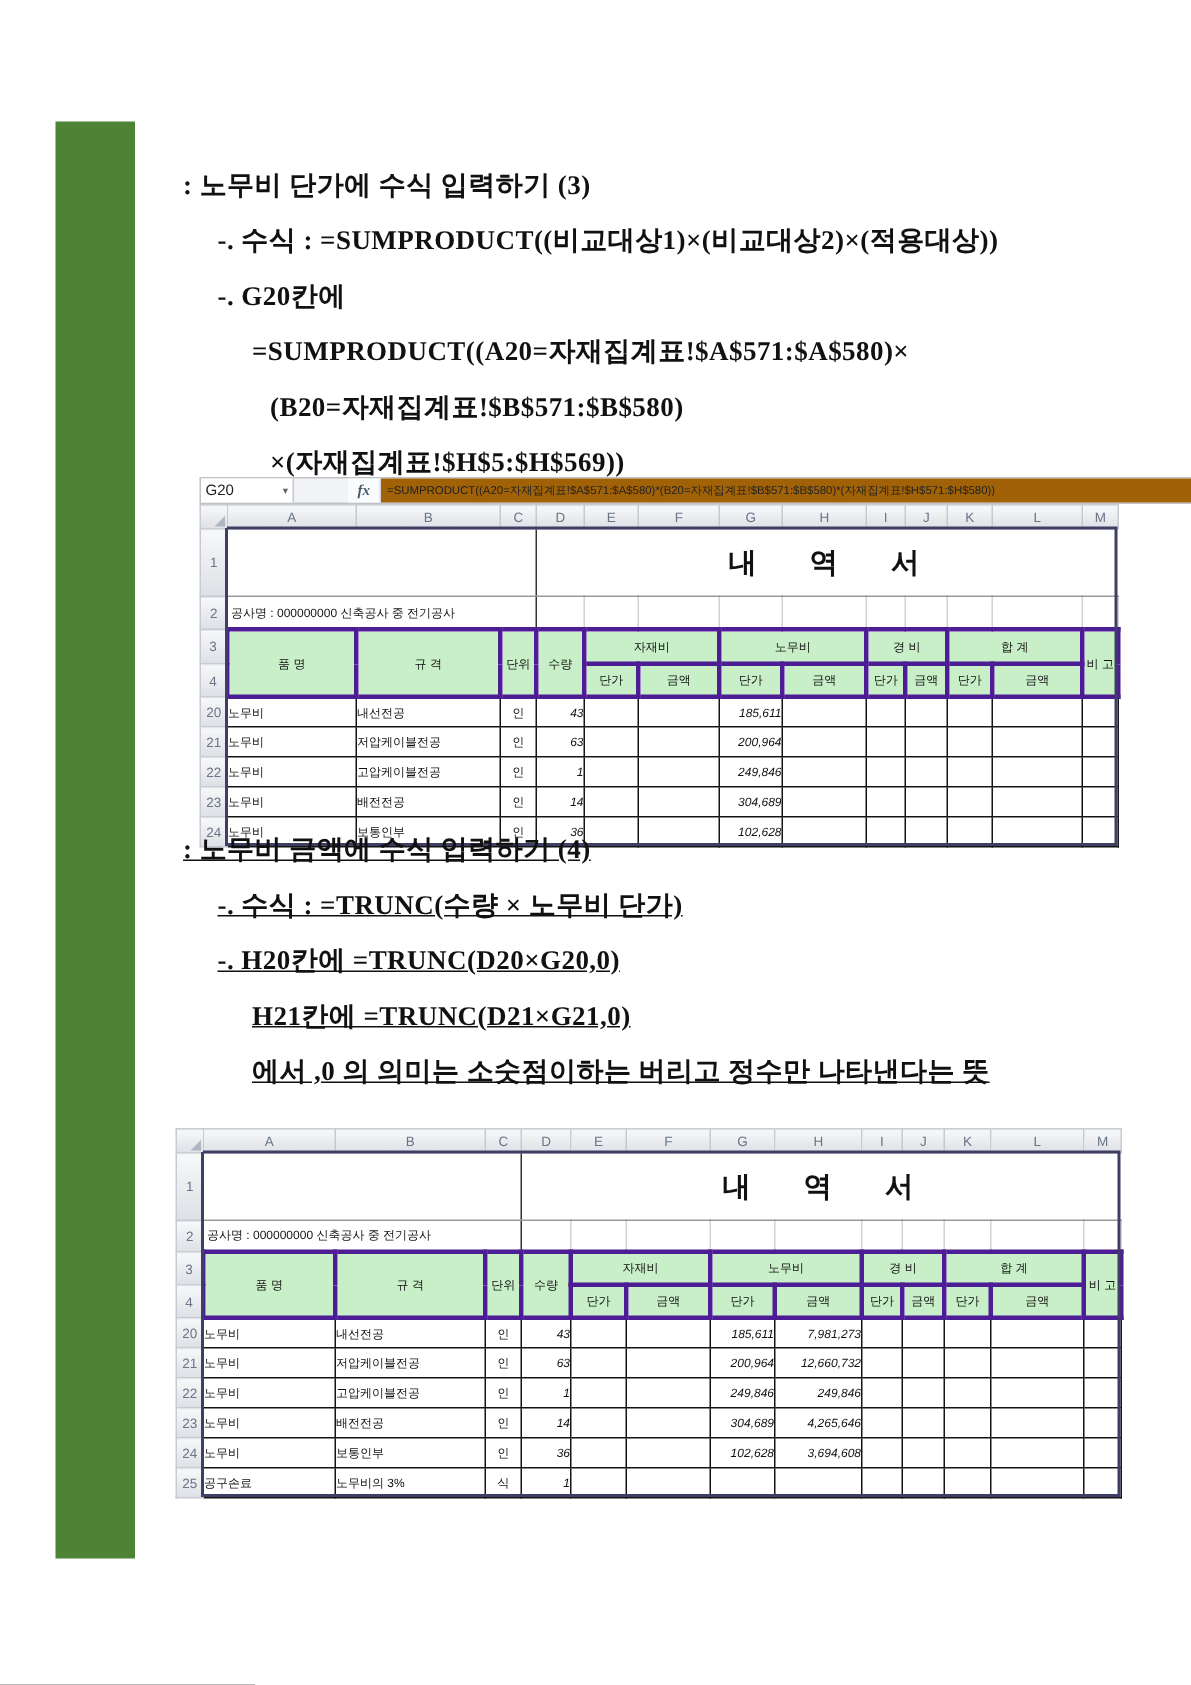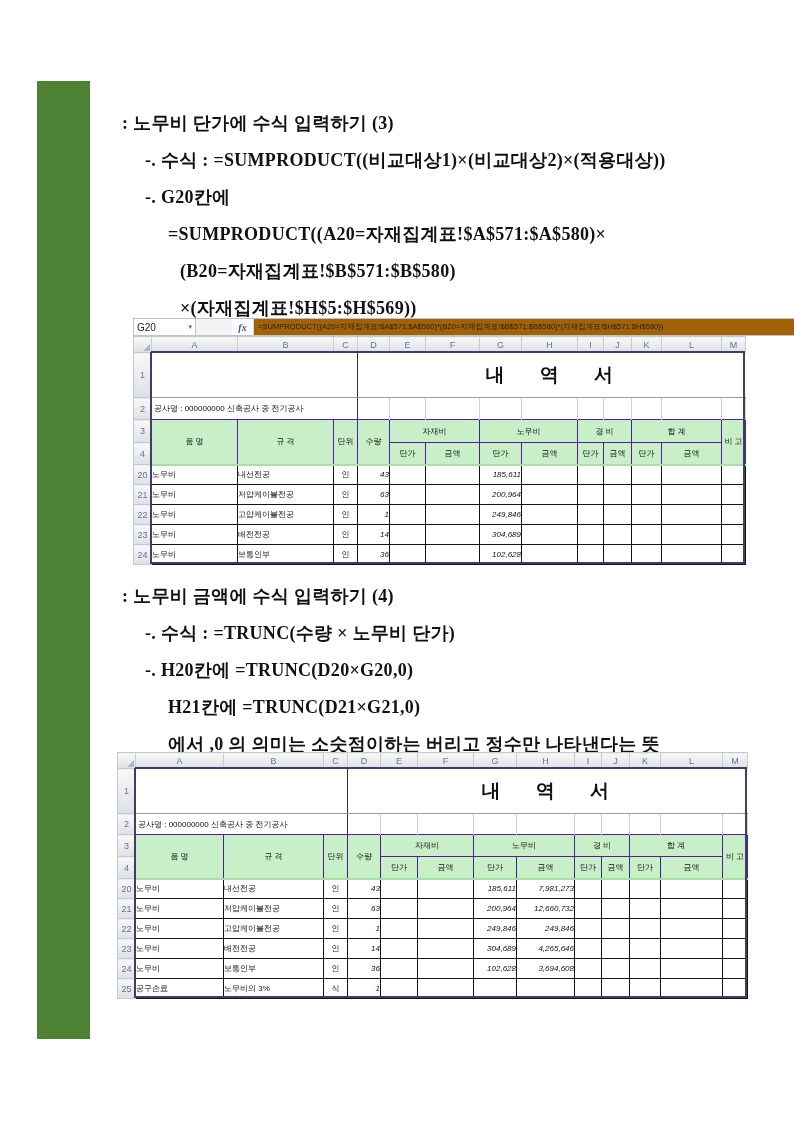--- a/index.html
+++ b/index.html
@@ -26,21 +26,21 @@
   .fxbtn { width:22px; display:flex; align-items:center; justify-content:center; font-family:"Liberation Serif", serif; font-style:italic; font-weight:700; font-size:10px; color:#4a5a6a; border-right:1px solid #d5d8dc; background:#fafbfc;margin-left:36px; }
   .fml { flex:1; background:#a16207; font-size:7.6px; line-height:16px; color:#222; padding-left:4px; white-space:nowrap; overflow:hidden; }
 
   table.grid { border-collapse:collapse; table-layout:fixed; }
   .grid th, .grid td { padding:0; font-size:8px; font-weight:400; color:#111; overflow:hidden; white-space:nowrap; height:20px; }
   .colhdr th { height:16px; background:linear-gradient(#f7f8f9,#dde0e5); border:1px solid #c6cad1; color:#697588; font-size:9px; text-align:center; }
   th.corner { position:relative; }
   .tri { position:absolute; right:1px; bottom:1px; width:0; height:0; border-left:7px solid transparent; border-bottom:7px solid #aeb6c2; }
   th.rn { background:linear-gradient(#f7f8f9,#dde0e5); border:1px solid #c6cad1; color:#697588; font-size:9px; text-align:center; }
   td.c { border:1px solid #141414; }
-  td.ghd { background:#c8efc8; text-align:center; border:1px solid #4c1d95; }
+  td.ghd { background:#c8efc8; text-align:center; border:3px solid #4c1d95; }
   td.r1a { border:none; border-right:1px solid #333; border-bottom:1px solid #999; }
   td.r1t { border:none; border-bottom:1px solid #999; text-align:center; font-size:19px; font-weight:700; letter-spacing:15px; padding-left:10px; }
   td.r2p { border:none; border-right:1px solid #333; font-size:8px; text-align:left; padding-left:2px; }
   td.g2 { border:none; border-right:1px solid #d2d2d2; }
   tr.dfirst td { border-top:2px solid #a8dfa8; }
   .l { text-align:left; padding-left:2px; }
   .r { text-align:right; padding-right:3px;font-style:italic; }
   .m { text-align:center; }
   .range-outline { position:absolute; border:2px solid #3f3f66; pointer-events:none; }
 </style>
@@ -225,21 +225,21 @@
         <td class="c"></td>
             <td class="c"></td>
         <td class="c"></td>
             <td class="c"></td>
         <td class="c"></td>
       </tr>
     </tbody>
       </table>
   </div>
 
-  <div class="tblock" style="left:122px; top:578px; line-height:37px;">
+  <div class="tblock" style="left:122px; top:548px; line-height:37px;text-decoration:underline;">
     <span class="tline">: 노무비 금액에 수식 입력하기 (4)</span>
     <span class="tline ind1">-. 수식 : =TRUNC(수량 × 노무비 단가)</span>
     <span class="tline ind1">-. H20칸에 =TRUNC(D20×G20,0)</span>
     <span class="tline ind2">H21칸에 =TRUNC(D21×G21,0)</span>
     <span class="tline ind2">에서 ,0 의 의미는 소숫점이하는 버리고 정수만 나타낸다는 뜻</span>
   </div>
 
   <div class="sheet" style="left:117px; top:752px; width:630px;">
     <div class="range-outline" style="left:17px; top:15px; width:613px; height:231px;"></div>
     <table class="grid" style="width:630px;">

